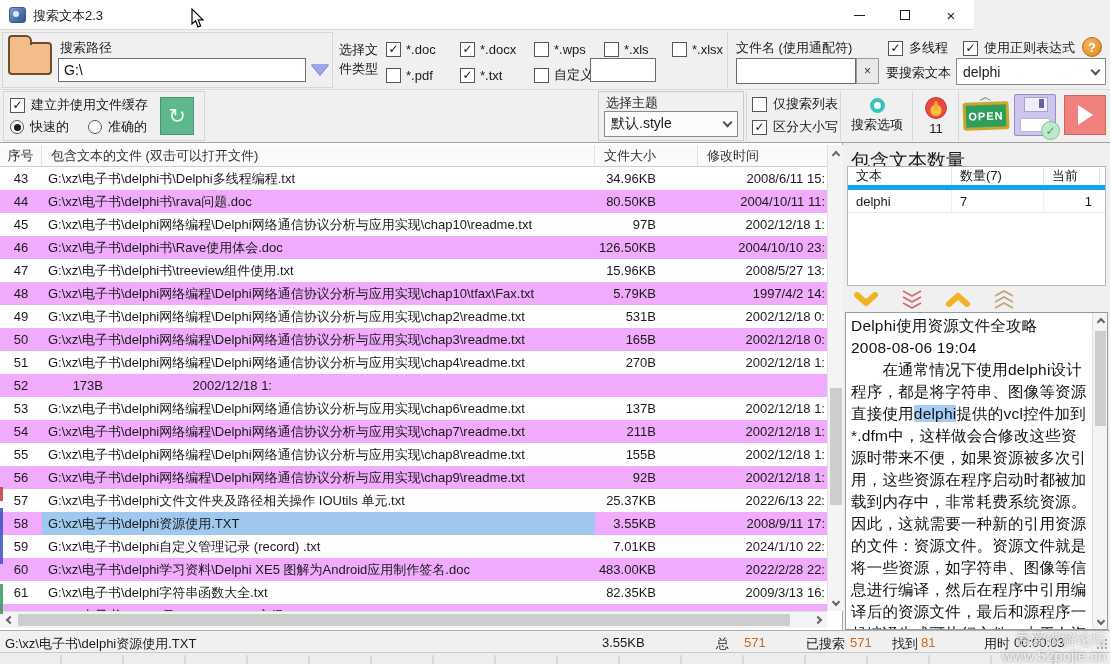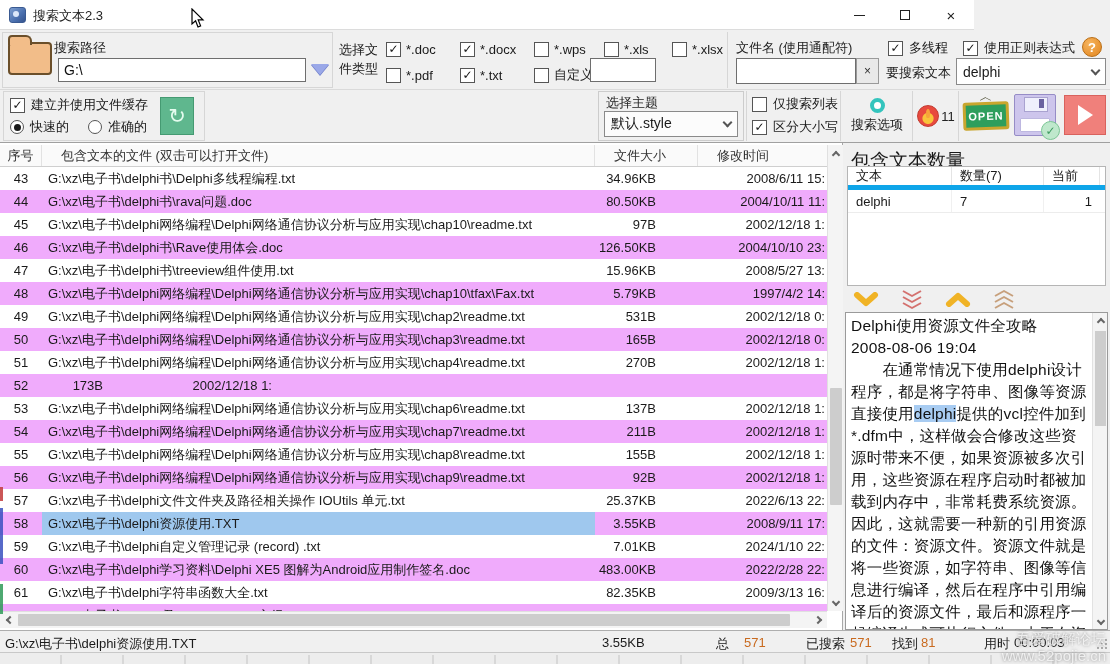--- a/index.html
+++ b/index.html
@@ -19,21 +19,21 @@
   .glyph-close{font-size:15px;line-height:1}
   .cursor{position:absolute;left:190px;top:8px;z-index:50;pointer-events:none}
 
   
   .toolbar1{position:absolute;left:0;top:31px;width:1110px;height:59px;background:#f0f0f0;border-bottom:1px solid #dadada}
   .group-frame{position:absolute;border:1px solid #d6d6d6}
   .vr{position:absolute;width:1px;background:#d6d6d6}
   .folder-icon{position:absolute;left:8px;top:11px;width:44px;height:33px;background:#f2bd89;border:2px solid #6b4f2a;border-radius:4px}
   .folder-icon::before{content:"";position:absolute;left:-2px;top:-9px;width:20px;height:8px;background:#f2bd89;border:2px solid #6b4f2a;border-bottom:none;border-radius:4px 6px 0 0}
   .small-label{font-size:13px;color:#222;white-space:nowrap}
-  .path-label{position:absolute;left:54px;top:8px}
+  .path-label{position:absolute;left:60px;top:8px}
   .text-input{position:absolute;background:#fff;border:1px solid #6e6e6e;font-size:14px;padding:0 5px;font-family:inherit;color:#111}
   .path-input{left:58px;top:27px;width:248px;height:24px}
   .path-drop{position:absolute;left:311px;top:33px;width:0;height:0;border-left:9px solid transparent;border-right:9px solid transparent;border-top:11px solid #9aa8e8;filter:drop-shadow(0 1px 0 #6c7cc9)}
   .ft-label{position:absolute;left:339px;top:9px;width:46px;font-size:13px;line-height:19px}
   .filetype-grid{position:absolute;left:386px;top:6px;width:330px;height:50px;display:grid;grid-template-columns:74px 74px 70px 68px 44px;grid-auto-rows:24px;row-gap:2px;align-items:center}
   .ft-item{display:flex;align-items:center;gap:5px;font-size:13px}
   .custom-input{left:590px;top:27px;width:66px;height:24px}
   .fn-label{position:absolute;left:736px;top:8px}
   .fn-input{left:736px;top:27px;width:120px;height:26px}
   .clear-btn{position:absolute;left:856px;top:27px;width:23px;height:26px;background:#e9e9e9;border:1px solid #9a9a9a;font-size:12px;color:#333;display:flex;align-items:center;justify-content:center}
@@ -53,39 +53,39 @@
   
   .toolbar2{position:absolute;left:0;top:90px;width:1110px;height:53px;background:#f0f0f0;border-bottom:1px solid #a0a0a0}
   .cache-frame{position:absolute;left:3px;top:1px;width:202px;height:50px;border:1px solid #d6d6d6}
   .refresh-btn{position:absolute;left:160px;top:7px;width:34px;height:38px;background:#5fb78e;border:1px solid #459a72;color:#e4fbee;font-size:21px;display:flex;align-items:center;justify-content:center}
   .theme-frame{position:absolute;left:598px;top:1px;width:146px;height:50px;border:1px solid #cccccc}
   .theme-label{position:absolute;left:606px;top:4px}
   .theme-combo{left:604px;top:21px;width:134px;height:26px;background:#fcfcfc}
   .so-btn{position:absolute;left:842px;top:1px;width:70px;height:50px;display:flex;flex-direction:column;align-items:center;justify-content:center;gap:3px;background:#f0f0f0}
   .ring-icon{width:15px;height:15px;border:4px solid #34c4bd;border-radius:50%;background:#fff}
   .so-text{font-size:13px}
-  .counter-box{position:absolute;left:914px;top:1px;width:44px;height:50px;display:flex;flex-direction:row;align-items:center;justify-content:center;gap:2px}
+  .counter-box{position:absolute;left:914px;top:1px;width:44px;height:50px;display:flex;flex-direction:column;align-items:center;justify-content:center;gap:2px}
   .flame{width:22px;height:22px;border-radius:50%;background:radial-gradient(circle at 50% 62%,#f9c33a 0 32%,#e84a3e 38%);border:1px solid #c23a30;position:relative}
   .flame::after{content:"";position:absolute;left:8px;top:3px;width:4px;height:9px;background:#f7a43a;border-radius:50% 50% 40% 40%}
   .counter-num{font-size:13px;color:#222}
   .open-btn{position:absolute;left:962px;top:3px;width:48px;height:48px;display:flex;flex-direction:column;align-items:center}
   .hanger{font-size:13px;line-height:8px;color:#4a4a30;height:9px}
   .open-sign{width:46px;height:28px;background:#2e9e5c;border:3px solid #c9a62e;border-radius:3px;color:#fff;font-weight:bold;font-size:11px;letter-spacing:1px;display:flex;align-items:center;justify-content:center;transform:rotate(-2deg)}
   .save-btn{position:absolute;left:1014px;top:4px;width:42px;height:42px;background:#cdc5ec;border:1px solid #968cc6;border-radius:2px}
   .save-btn::before{content:"";position:absolute;left:9px;top:2px;width:22px;height:13px;background:#efeffc;border:1px solid #a9a2d0}
   .save-btn::after{content:"";position:absolute;left:24px;top:4px;width:5px;height:9px;background:#6a61a0}
   .save-label{position:absolute;left:5px;bottom:3px;width:30px;height:14px;background:#fff;border-radius:1px;border:1px solid #bdb7e0}
   .save-check{position:absolute;right:-5px;bottom:-5px;width:19px;height:19px;border-radius:50%;background:#bfe8cc;border:1px solid #7cc695;color:#3d9a60;font-size:12px;display:flex;align-items:center;justify-content:center}
   .play-btn{position:absolute;left:1064px;top:5px;width:42px;height:40px;background:#f0807b;border:1px solid #d8625d;display:flex;align-items:center;justify-content:center}
   .play-tri{width:0;height:0;border-left:15px solid #fff;border-top:10px solid transparent;border-bottom:10px solid transparent}
 
   
   .main-left{position:absolute;left:0;top:143px;width:843px;height:487px;background:#fff;border-right:1px solid #a8a8a8}
   .thead{position:absolute;left:0;top:2px;width:827px;height:22px;display:flex;background:#fafafa;border-bottom:1px solid #cfcfcf;font-size:13px;color:#333;align-items:center}
-  .th{height:100%;display:flex;align-items:center;border-right:1px solid #e2e2e2;padding:0 19px;white-space:nowrap;overflow:hidden}
+  .th{height:100%;display:flex;align-items:center;border-right:1px solid #e2e2e2;padding:0 9px;white-space:nowrap;overflow:hidden}
   .tbody{position:absolute;left:0;top:24px;width:827px;height:444px;overflow:hidden}
   .trow{display:flex;width:827px;height:23px;font-size:13px;align-items:center;background:#fff}
   .trow.alt{background:#f0abfc}
   .c{height:100%;display:flex;align-items:center;white-space:nowrap;overflow:hidden}
   .c.num{width:42px;justify-content:center;flex:none}
   .c.path{width:553px;padding-left:6px;flex:none}
   .c.size{width:103px;justify-content:flex-end;padding-right:42px;flex:none}
   .c.date{width:129px;justify-content:flex-end;padding-right:2px;flex:none}
   .trow.sel .path{background:#9fc8ee}
   

